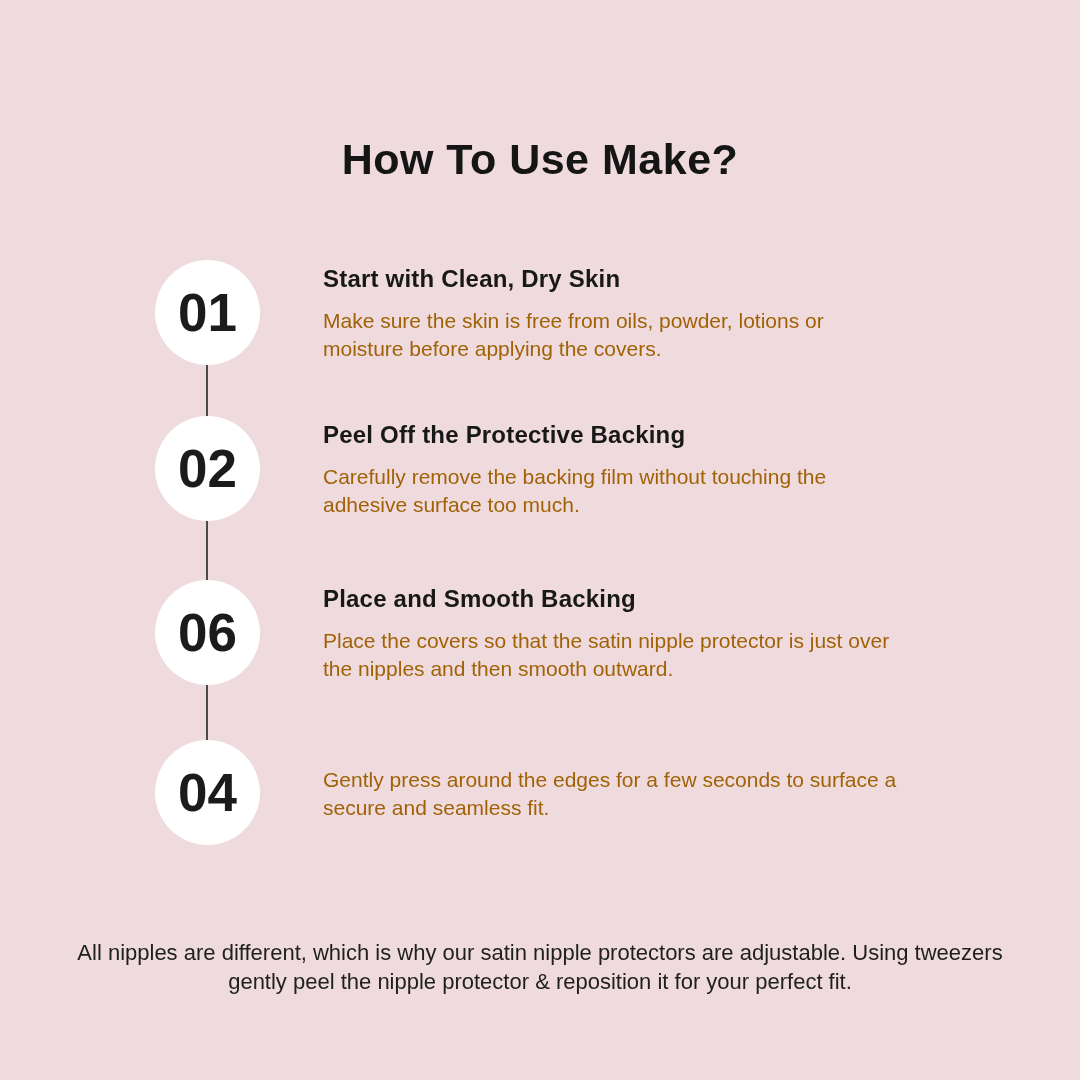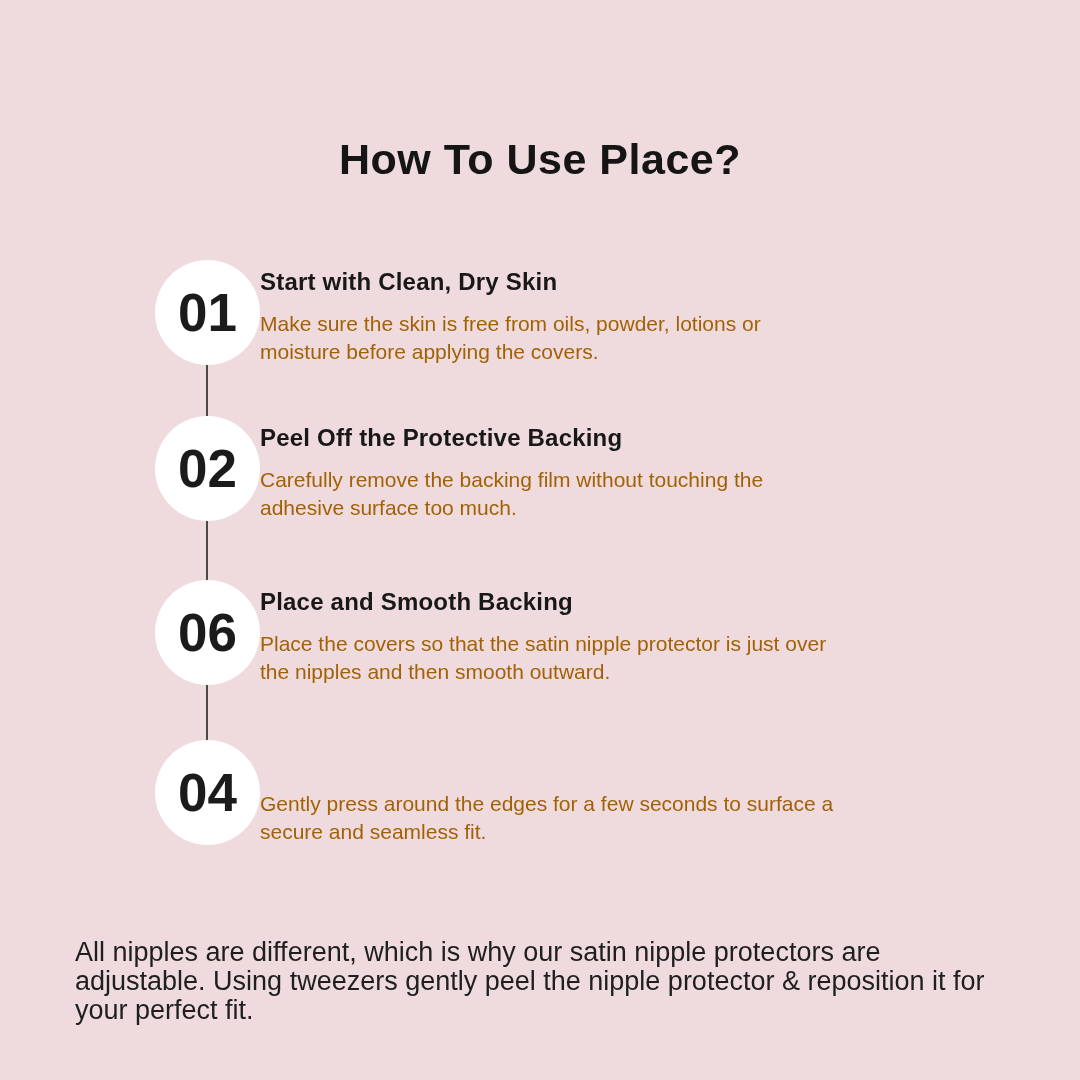--- a/index.html
+++ b/index.html
@@ -29,21 +29,22 @@
     top: 312px;
     width: 2px;
     height: 480px;
     background: #4A4A4A;
     z-index: 0;
   }
   .step {
     position: absolute;
     left: 155px;
     display: flex;
-    align-items: flex-end;
+    align-items: center;
+    gap: 63px;
     z-index: 1;
   }
   .step-1 { top: 260px; }
   .step-2 { top: 416px; }
   .step-3 { top: 580px; }
   .step-4 { top: 740px; }
   .step-circle {
     width: 105px;
     height: 105px;
     border-radius: 50%;
@@ -76,33 +77,33 @@
   .footer {
     position: absolute;
     top: 938px;
     left: 0;
     width: 100%;
     display: flex;
     justify-content: center;
   }
   .footer-text {
     width: 930px;
-    text-align: left;
-    font-size: 27px;
+    text-align: center;
+    font-size: 22px;
     line-height: 29px;
     color: #1F1F1F;
     margin: 0;
   }
 </style>
 </head>
 <body>
 
 <div class="canvas">
 
-  <h1 class="title">How To Use Place?</h1>
+  <h1 class="title">How To Use Make?</h1>
 
   <div class="connector"></div>
 
   <div class="step step-1">
     <div class="step-circle">01</div>
     <div class="step-text">
       <h2 class="step-heading">Start with Clean, Dry Skin</h2>
       <p class="step-body">Make sure the skin is free from oils, powder, lotions or moisture before applying the covers.</p>
     </div>
   </div>

